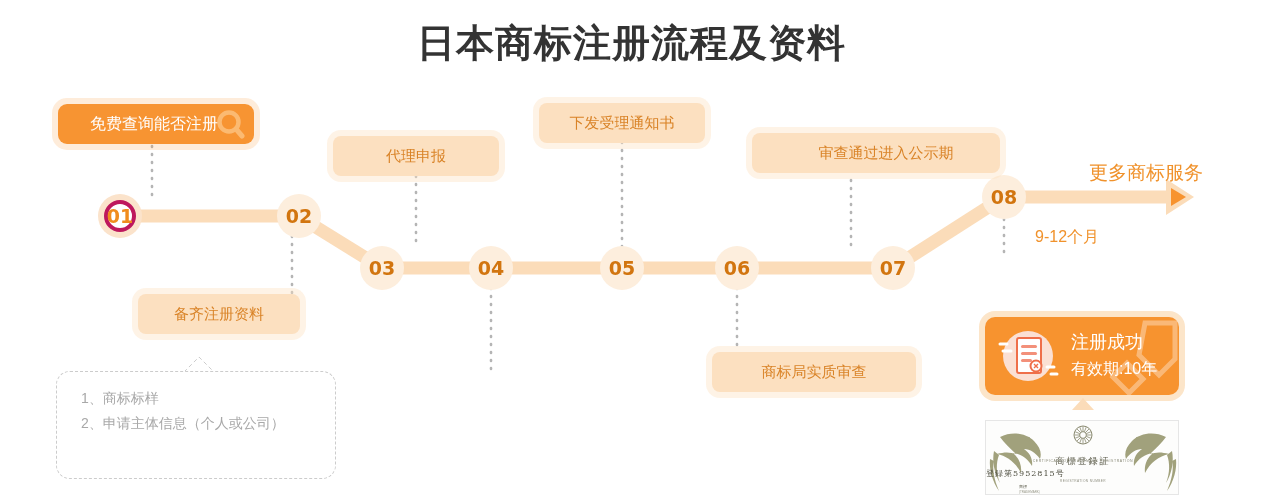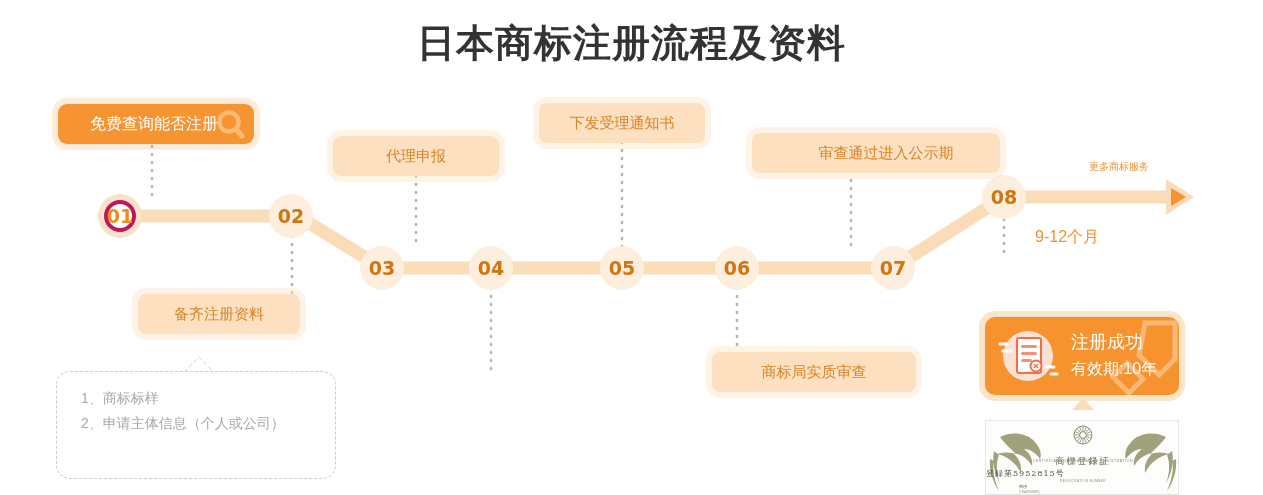--- a/index.html
+++ b/index.html
@@ -80,21 +80,21 @@
   .callout .line{
     color:#a8a8a8;font-size:14px;line-height:25px;white-space:nowrap;
   }
   .callout-arrow{
     position:absolute;left:182px;top:355px;width:34px;height:18px;
   }
 
   
   .more-services{
     position:absolute;left:1089px;top:160px;
-    color:#f0922c;font-size:10px;white-space:nowrap;
+    color:#f0922c;font-size:19px;white-space:nowrap;
   }
   .duration{
     position:absolute;left:1035px;top:227px;
     color:#f0922c;font-size:16px;white-space:nowrap;
   }
 
   
   .success-card{
     position:absolute;left:985px;top:317px;width:194px;height:78px;
     background:#f7932f;border-radius:10px;
@@ -175,21 +175,21 @@
       <line x1="622" y1="142" x2="622" y2="248"></line>
       <line x1="737" y1="288" x2="737" y2="352"></line>
       <line x1="851" y1="180" x2="851" y2="248"></line>
       <line x1="1004" y1="219" x2="1004" y2="258"></line>
     </g>
   </svg>
 
   <div class="node first" style="left:98px;top:194px;">
     <div class="inner">01</div>
   </div>
-  <div class="node" style="left:269px;top:194px;">
+  <div class="node" style="left:277px;top:194px;">
     <div class="inner">02</div>
   </div>
   <div class="node" style="left:360px;top:246px;">
     <div class="inner">03</div>
   </div>
   <div class="node" style="left:469px;top:246px;">
     <div class="inner">04</div>
   </div>
   <div class="node" style="left:600px;top:246px;">
     <div class="inner">05</div>

